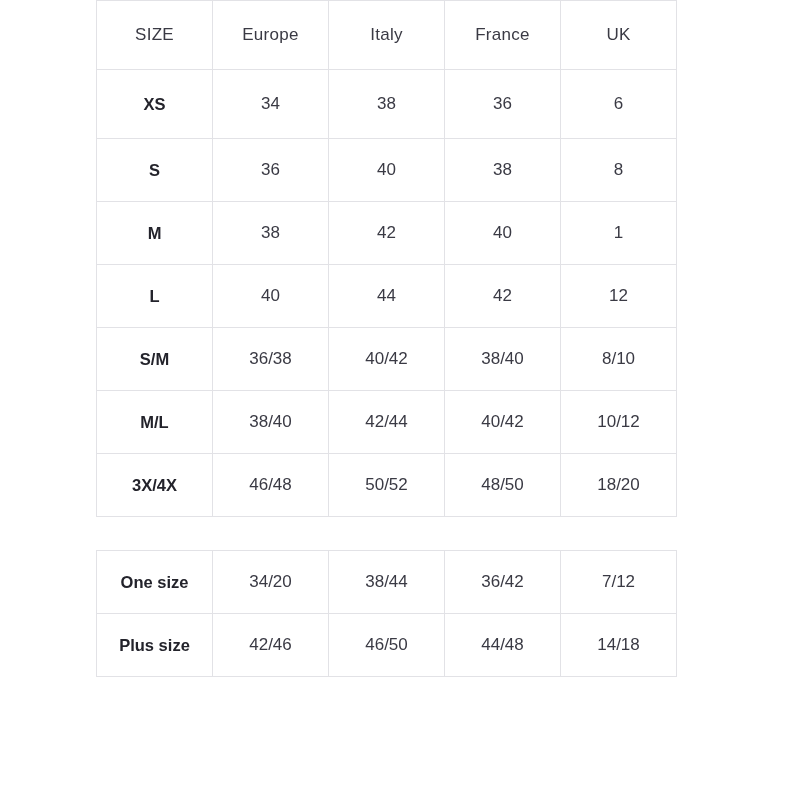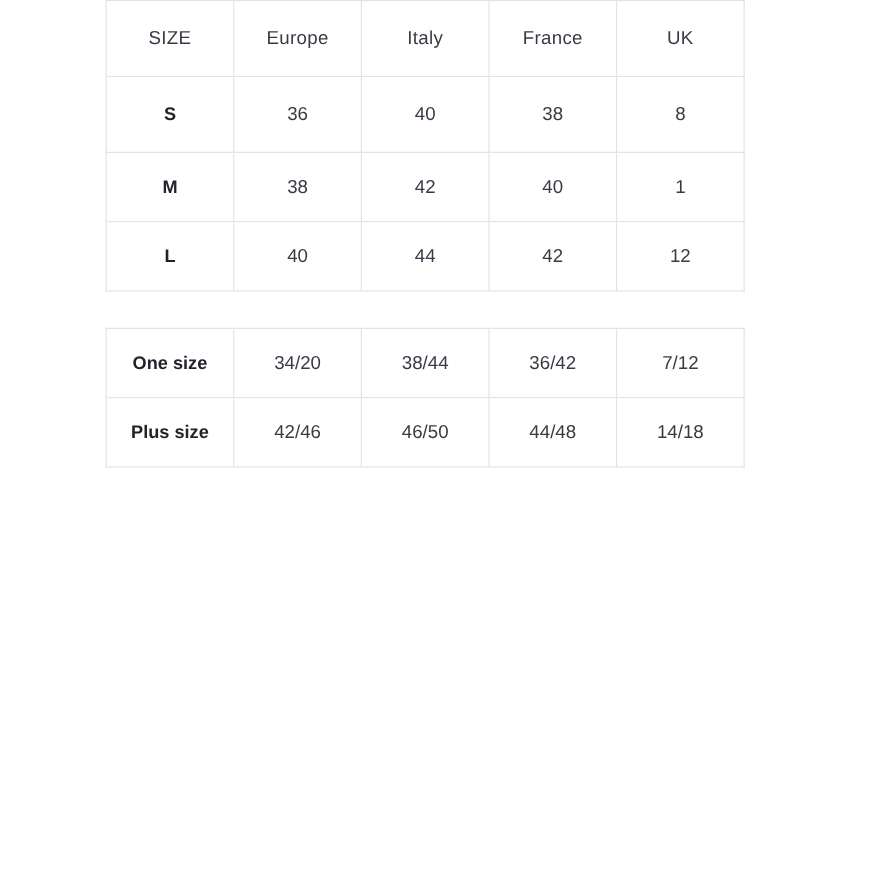--- a/index.html
+++ b/index.html
@@ -95,39 +95,67 @@
         <tr>
           <th>SIZE</th>
           <th>Europe</th>
           <th>Italy</th>
           <th>France</th>
           <th>UK</th>
         </tr>
       </thead>
       <tbody>
         <tr>
+          <td class="rowhead">XS</td>
+          <td>34</td>
+          <td>38</td>
+          <td>36</td>
+          <td>6</td>
+        </tr>
+        <tr>
           <td class="rowhead">S</td>
           <td>36</td>
           <td>40</td>
           <td>38</td>
           <td>8</td>
         </tr>
         <tr>
           <td class="rowhead">M</td>
           <td>38</td>
           <td>42</td>
           <td>40</td>
           <td>1</td>
         </tr>
         <tr>
           <td class="rowhead">L</td>
           <td>40</td>
           <td>44</td>
           <td>42</td>
           <td>12</td>
+        </tr>
+        <tr>
+          <td class="rowhead">S/M</td>
+          <td>36/38</td>
+          <td>40/42</td>
+          <td>38/40</td>
+          <td>8/10</td>
+        </tr>
+        <tr>
+          <td class="rowhead">M/L</td>
+          <td>38/40</td>
+          <td>42/44</td>
+          <td>40/42</td>
+          <td>10/12</td>
+        </tr>
+        <tr>
+          <td class="rowhead">3X/4X</td>
+          <td>46/48</td>
+          <td>50/52</td>
+          <td>48/50</td>
+          <td>18/20</td>
         </tr>
       </tbody>
     </table>
 
     <div class="spacer"></div>
 
     <table class="size-table second-table">
       <colgroup>
         <col class="c-size">
           <col class="c-eu">

